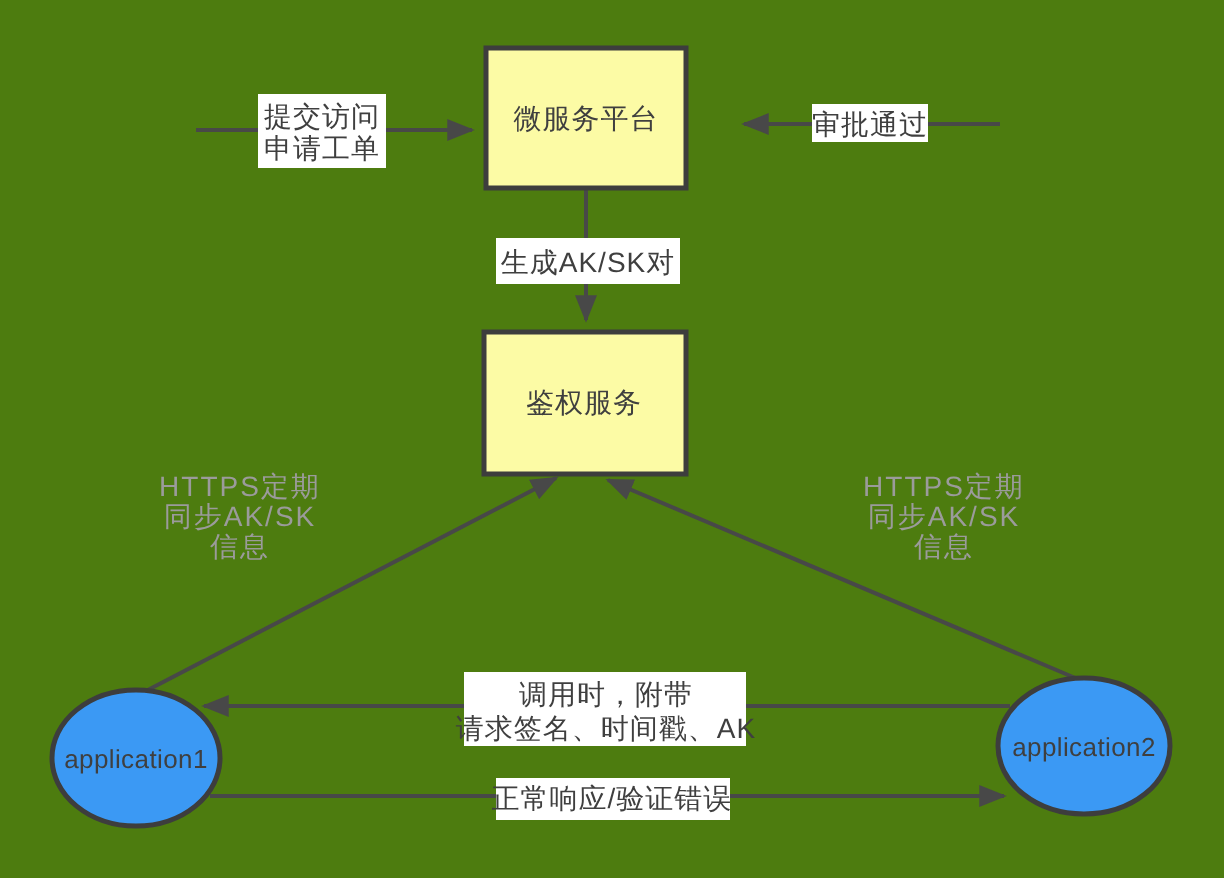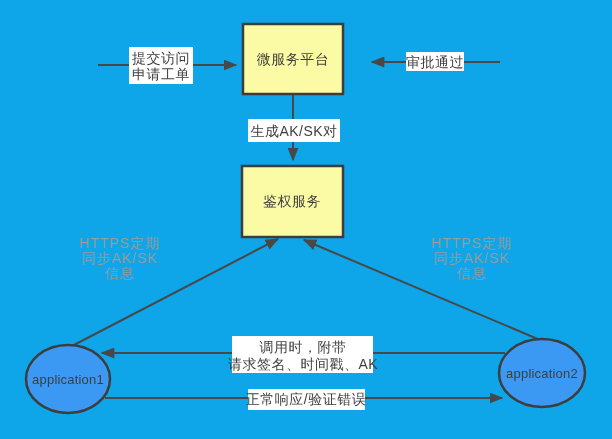--- a/index.html
+++ b/index.html
@@ -1,19 +1,19 @@
 <!DOCTYPE html>
 <html><head>
 <meta charset="utf-8">
 <style>
   html,body{margin:0;padding:0;background:#ffffff;}
   .stage{
     position:relative;
     width:612px;height:439px;
-    background:#0ea5e9;
+    background:#4d7c0f;
     font-family:"Liberation Sans","DejaVu Sans",sans-serif;
     overflow:hidden;
   }
   svg{display:block;}
   .edge{stroke:#484848;stroke-width:2;fill:none;}
   .node-rect{fill:#fcfba5;stroke:#3d3d3d;stroke-width:2.5;}
   .node-ellipse{fill:#3b99f4;stroke:#3d3d3d;stroke-width:2.5;}
   .lblbg{fill:#ffffff;}
   text{
     font-family:"Liberation Sans","DejaVu Sans",sans-serif;

